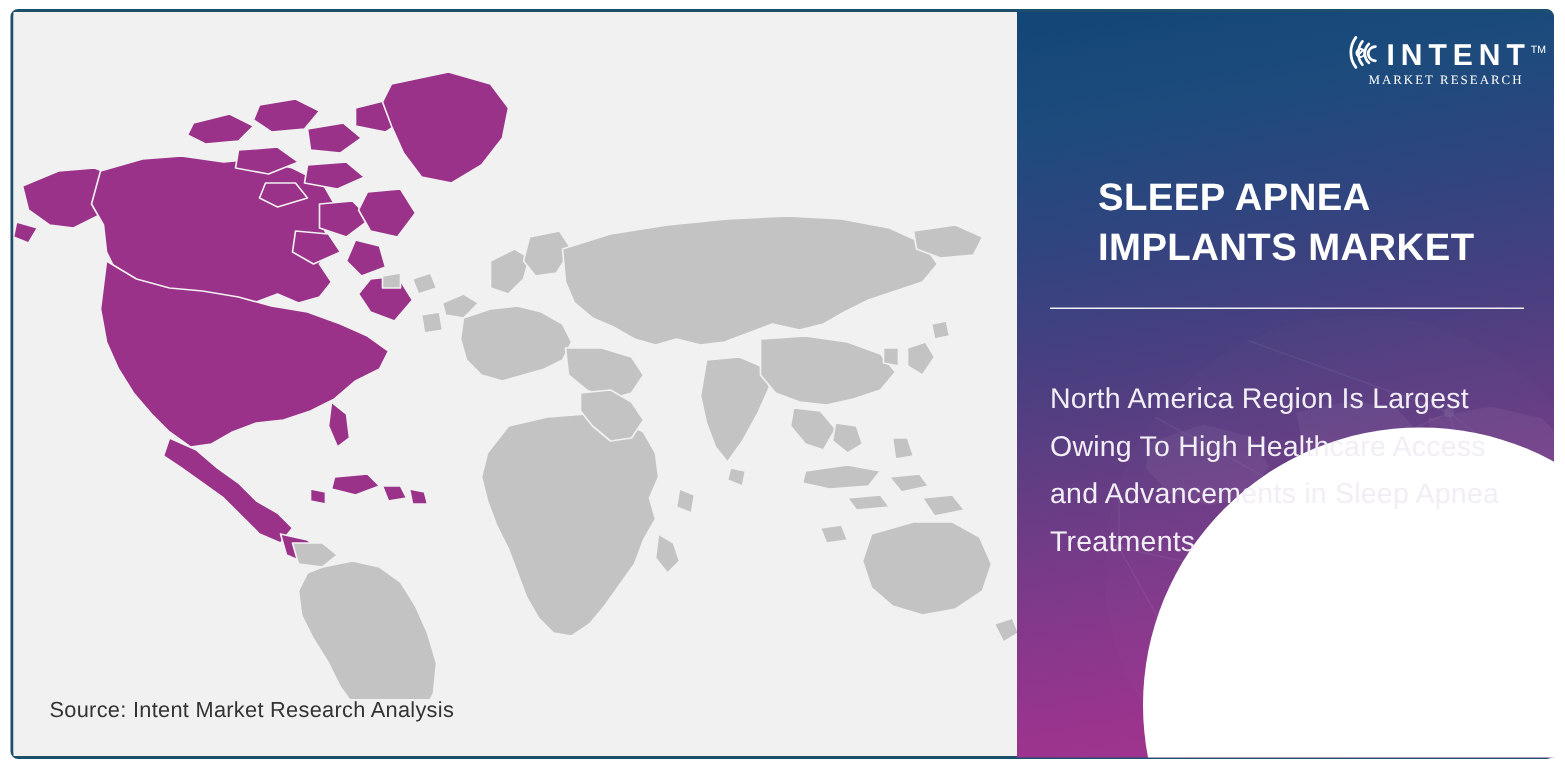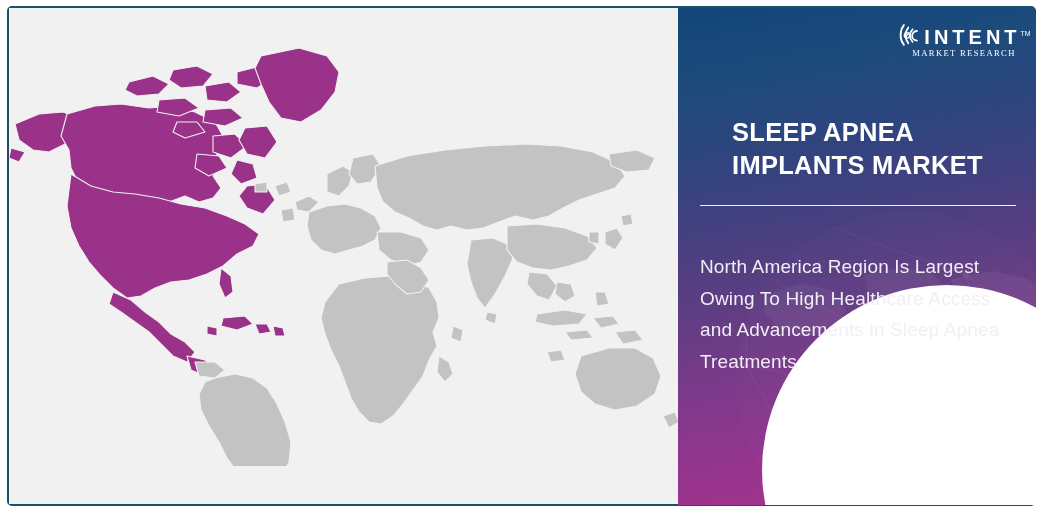--- a/index.html
+++ b/index.html
@@ -203,20 +203,21 @@
 
         <path d="M572 330 L600 322 L626 322 L644 332 L652 350 L646 368 L628 380
                  L606 384 L586 378 L572 366 L566 348 Z"></path>
         <path d="M654 390 L666 386 L670 396 L660 402 Z"></path>
         <path d="M538 326 L552 324 L556 334 L542 336 Z"></path>
 
         <path d="M300 430 L360 426 L420 428 L470 434 L430 440 L360 440 L310 438 Z" opacity=".0"></path>
       </g>
     </svg>
 
+    <div class="source-note">Source: Intent Market Research Analysis</div>
   </div>
 
   <div class="panel">
 
     <svg class="panel-globe" viewBox="0 0 400 330">
       <defs>
         <clipPath id="globeClip">
             <circle cx="200" cy="175" r="170"></circle>
           </clipPath>
       </defs>

